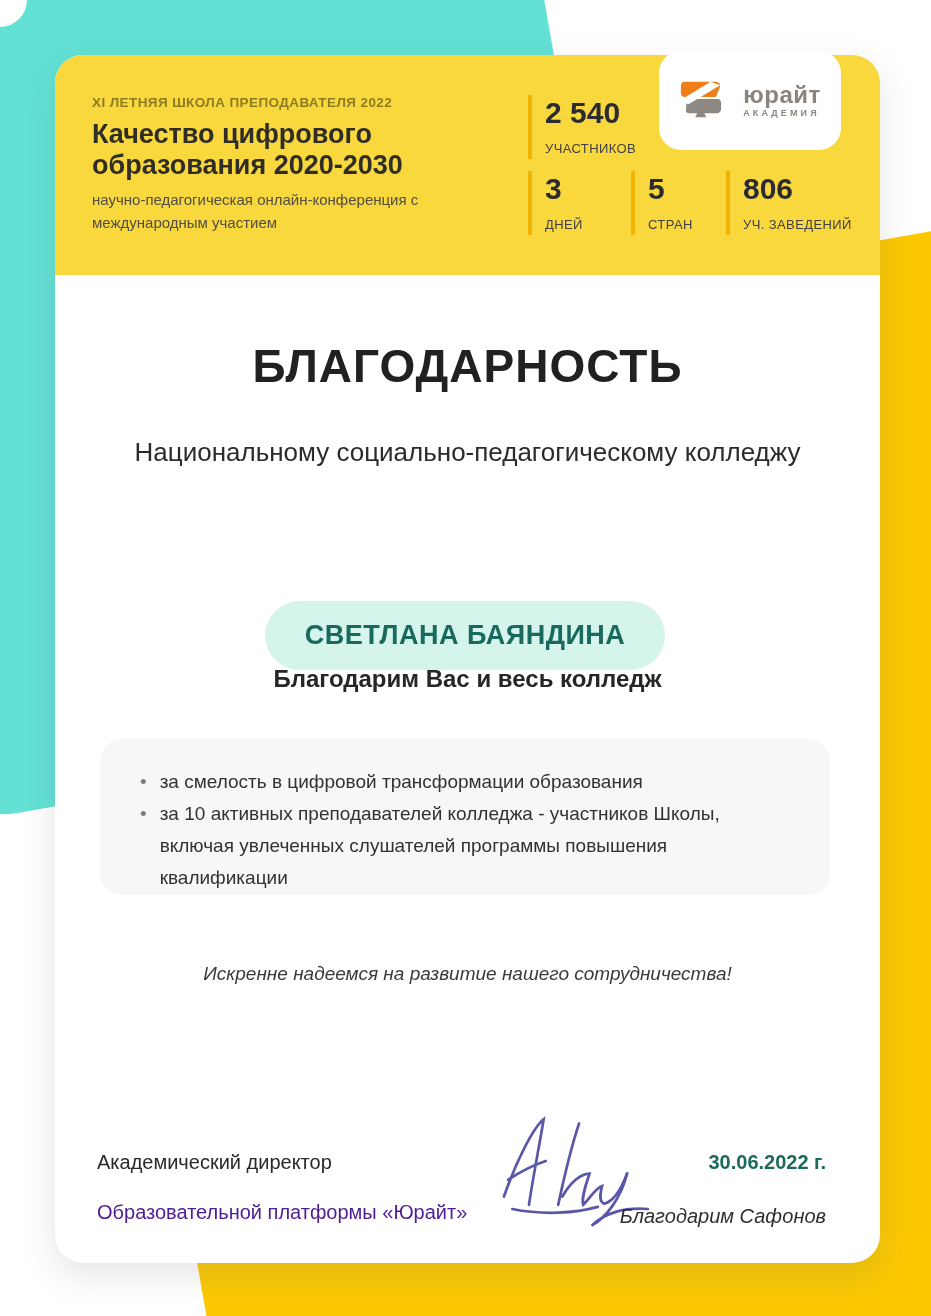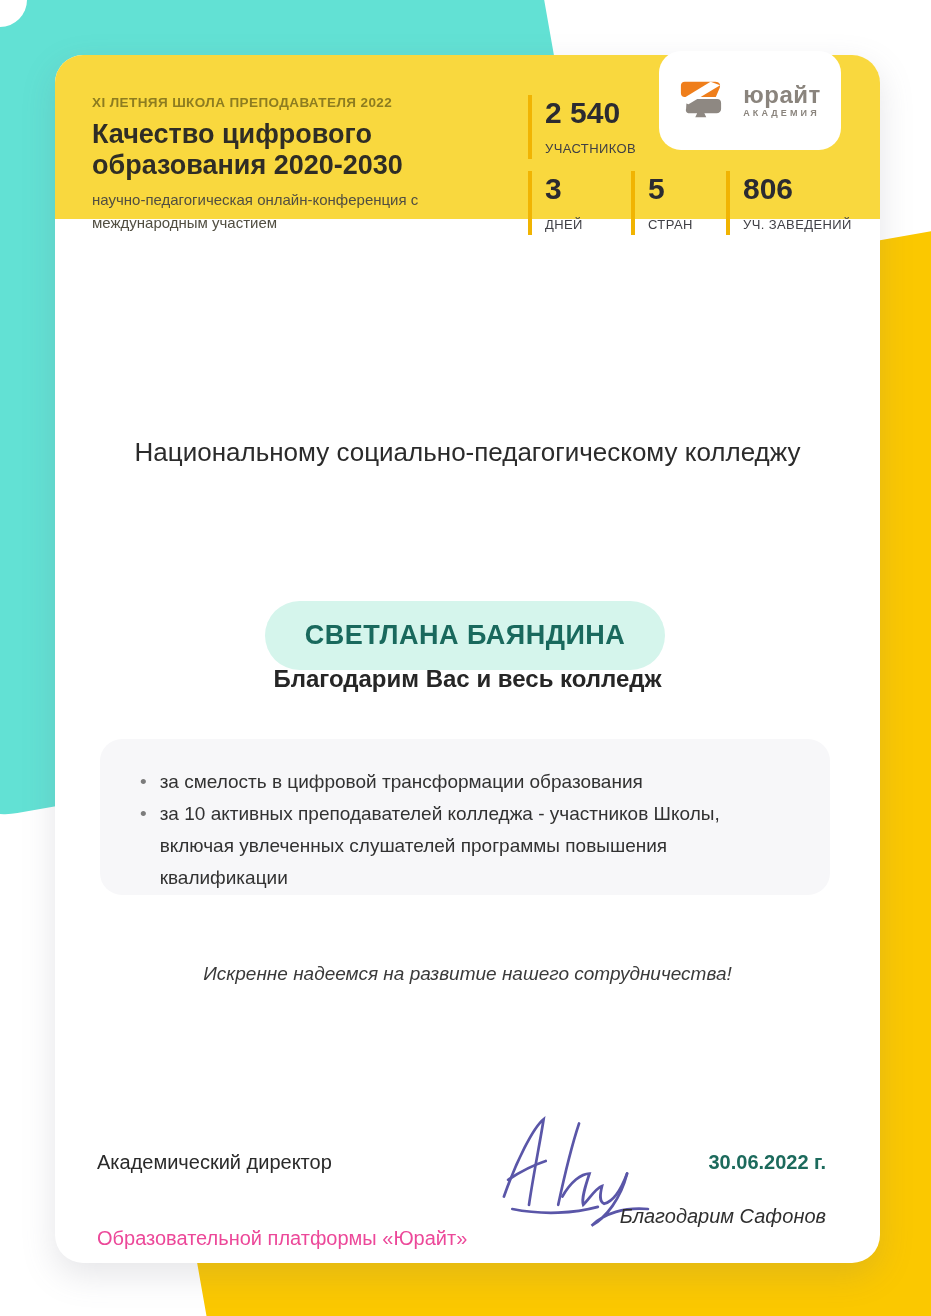--- a/index.html
+++ b/index.html
@@ -23,21 +23,21 @@
     background:#ffffff;border-radius:50%;z-index:3;
   }
   
   .card{
     position:absolute;left:55px;top:55px;width:825px;height:1208px;
     background:#ffffff;border-radius:28px;z-index:5;
     box-shadow:0 12px 34px rgba(110,110,125,.18);
   }
   
   .band{
-    position:absolute;left:0;top:0;right:0;height:164px;
+    position:absolute;left:0;top:0;right:0;height:220px;
     background:#f9d83e;border-radius:28px 28px 0 0;
   }
   .band-event{
     position:absolute;left:37px;top:40px;
     font-size:13.5px;font-weight:700;letter-spacing:.4px;color:#8d7c20;
   }
   .band-title{
     position:absolute;left:37px;top:64px;width:348px;
     font-size:27px;font-weight:800;line-height:1.13;color:#2f2d26;
   }
@@ -87,21 +87,21 @@
   }
   .reason{display:flex;font-size:19px;line-height:1.68;color:#323232;}
   .reason .dot{color:#7c7c7c;margin-right:13px;flex:none;}
   .reason .txt{max-width:560px;}
   .closing-line{
     position:absolute;left:0;right:0;top:908px;text-align:center;
     font-size:19px;font-style:italic;color:#3a3a3a;
   }
   
   .sig-role-1{position:absolute;left:42px;top:1096px;font-size:20px;color:#2a2a2a;}
-  .sig-role-2{position:absolute;left:42px;top:1172px;font-size:20px;color:#ec4899;text-align:right;}
+  .sig-role-2{position:absolute;left:42px;top:1146px;font-size:20px;color:#4c1d95;text-align:right;}
   .sig-mark{position:absolute;left:438px;top:1058px;}
   .sig-date{position:absolute;right:54px;top:1096px;font-size:20px;font-weight:700;color:#1c6a5c;}
   .sig-name{position:absolute;right:54px;top:1150px;font-size:20px;font-style:italic;color:#2f2f2f;}
 </style>
 </head>
 <body>
 
 <div class="yellow-blob"></div>
 <div class="teal-blob"></div>
 <div class="corner-notch"></div>
@@ -138,20 +138,21 @@
           <path d="M0 23 L33 3 L43 6.5 L10 26.5 Z" fill="#ffffff"></path>
         </svg>
       </span>
       <span class="logo-text">
         <span class="logo-brand">юрайт</span>
         <span class="logo-sub">АКАДЕМИЯ</span>
       </span>
     </div>
   </div>
 
+  <div class="cert-title">БЛАГОДАРНОСТЬ</div>
   <div class="recipient-org">Национальному социально-педагогическому колледжу</div>
 
   <div class="name-badge">
     <span>СВЕТЛАНА БАЯНДИНА</span>
   </div>
 
   <div class="section-heading">Благодарим Вас и весь колледж</div>
 
   <div class="reasons-box">
     <div class="reason">

